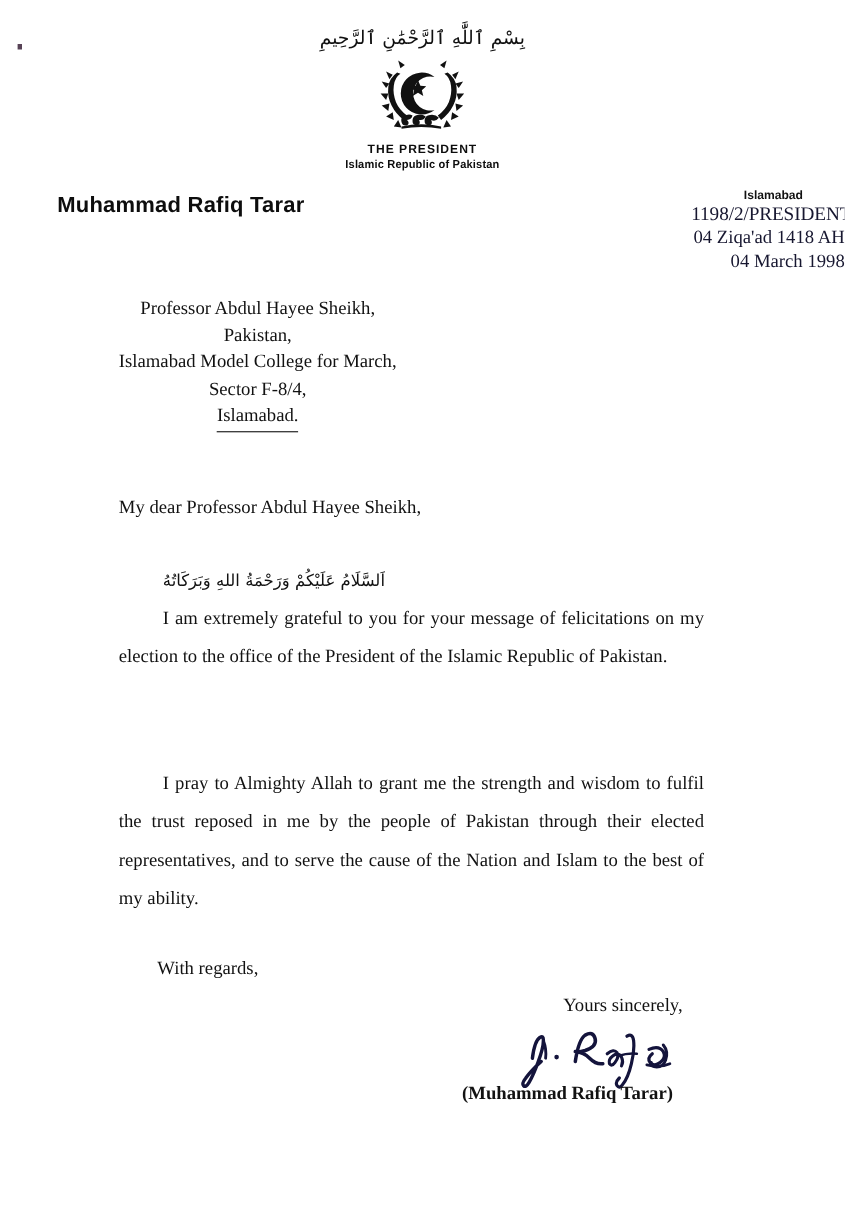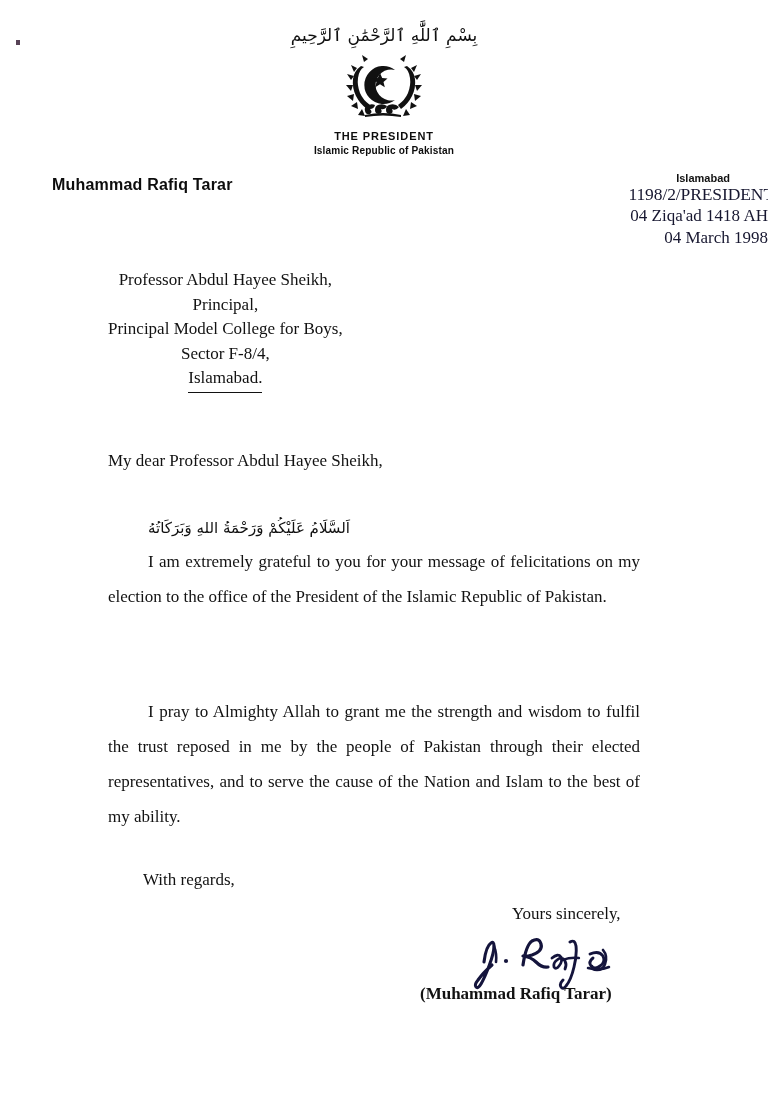--- a/index.html
+++ b/index.html
@@ -73,21 +73,21 @@
     transform: scaleX(.96);
   }
 
   
   .sender-name {
     position: absolute;
     left: 52px;
     top: 176px;
     font-family: "Liberation Sans", sans-serif;
     font-weight: bold;
-    font-size: 16px;
+    font-size: 20px;
     letter-spacing: .2px;
     color: #0d0d0d;
   }
 
   
   .refblock {
     position: absolute;
     right: -6px;
     top: 172px;
     width: 250px;
@@ -251,22 +251,22 @@
 
   <div class="refblock">
     <div class="ref-city">Islamabad</div>
     <div class="ref-no">1198/2/PRESIDENT</div>
     <div class="ref-hijri">04 Ziqa'ad 1418 AH</div>
     <div class="ref-greg">04 March 1998</div>
   </div>
 
   <div class="addressee">
     <div>Professor Abdul Hayee Sheikh,</div>
-    <div>Principal,</div>
-    <div>Principal Model College for Boys,</div>
+    <div>Pakistan,</div>
+    <div>Islamabad Model College for March,</div>
     <div>Sector F-8/4,</div>
     <div>
       <span class="u-line">Islamabad.</span>
     </div>
   </div>
 
   <div class="salutation">My dear Professor Abdul Hayee Sheikh,</div>
 
   <div class="arabic-greeting">اَلسَّلَامُ عَلَيْكُمْ وَرَحْمَةُ اللهِ وَبَرَكَاتُهُ</div>
 

